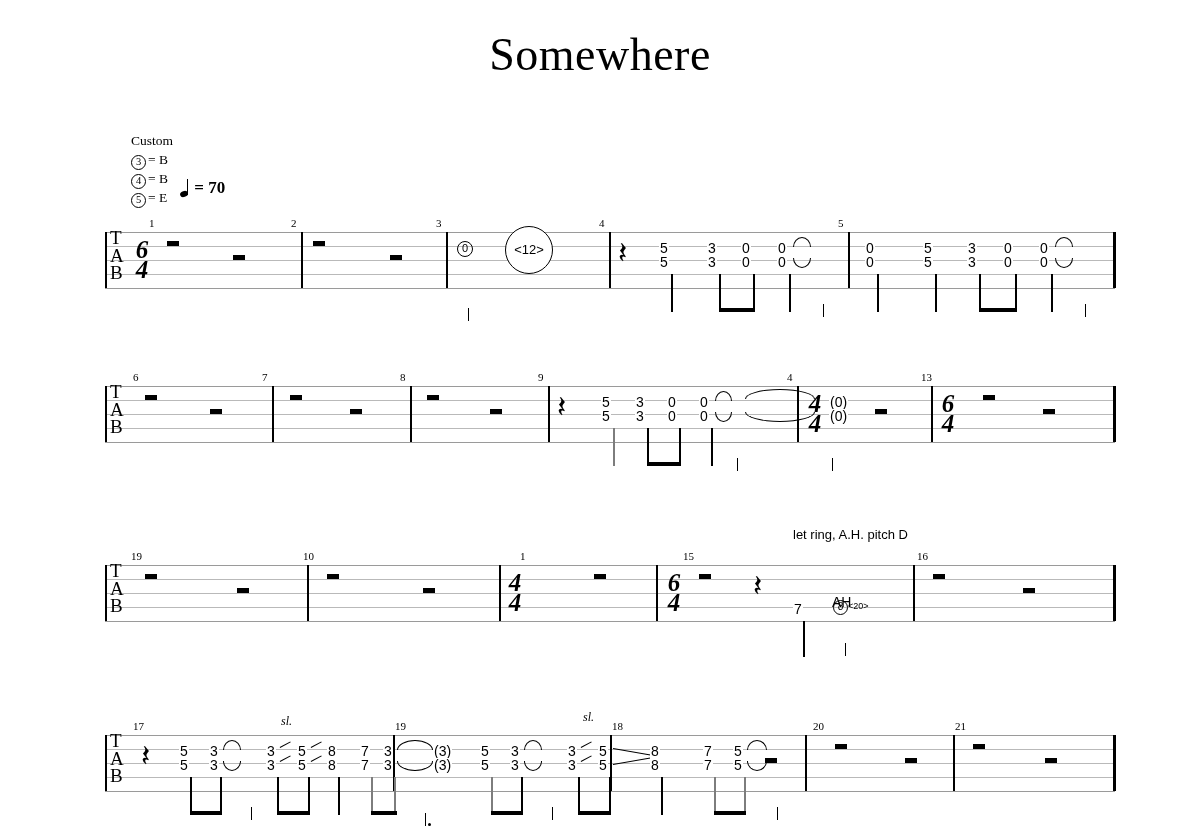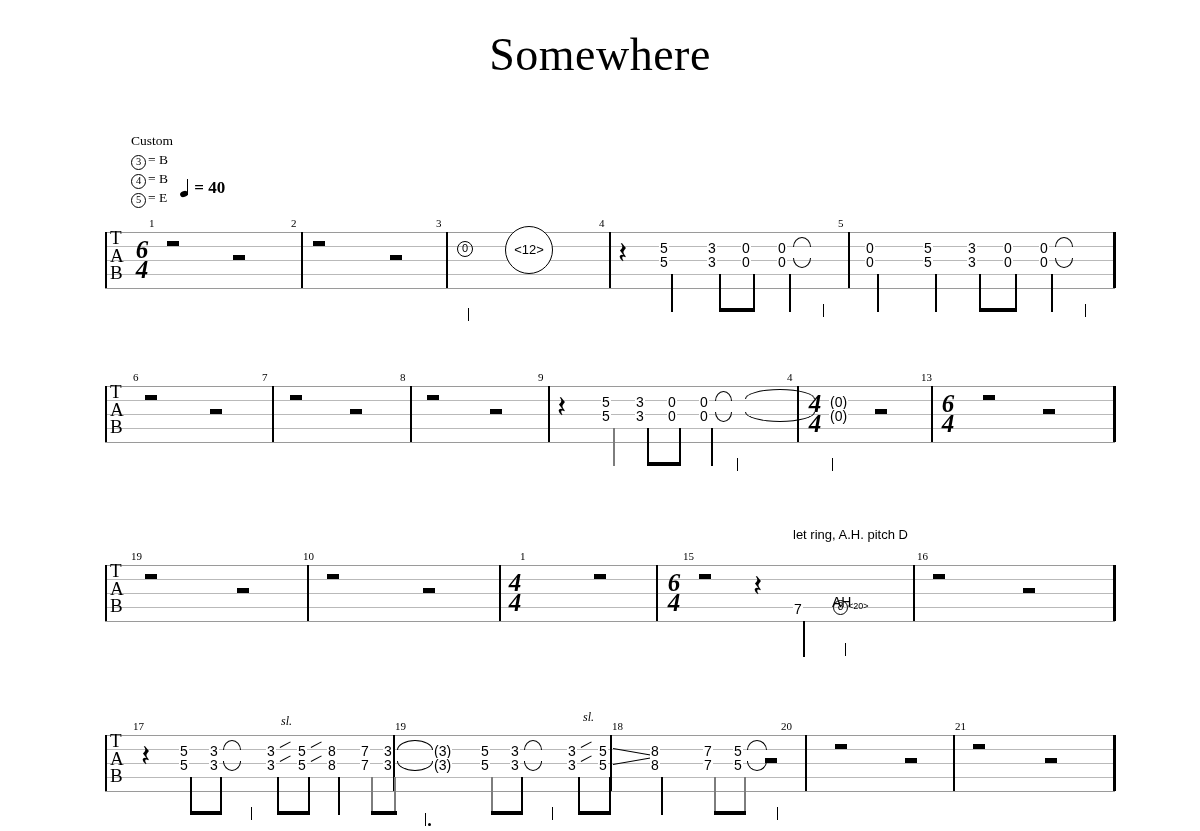--- a/index.html
+++ b/index.html
@@ -107,21 +107,21 @@
   <div class="trow">
     <span class="circnum">4</span><span class="eq">= B</span>
   </div>
   <div class="trow">
     <span class="circnum">5</span><span class="eq">= E</span>
   </div>
 </div>
 
 <div id="tempo">
   <span class="qnote"><i class="head"></i><i class="stem"></i></span>
-  <span>= 40</span>
+  <span>= 70</span>
 </div>
 
 <div class="system" id="sys1" style="top:232px">
   <div class="staff">
     <div class="sline edge" style="top:0"></div>
     <div class="sline" style="top:14px"></div>
     <div class="sline" style="top:28px"></div>
     <div class="sline" style="top:42px"></div>
     <div class="sline edge" style="top:56px"></div>
 
@@ -353,21 +353,21 @@
     <div class="bar" style="left:0"></div>
     <div class="bar" style="left:288px"></div>
     <div class="bar" style="left:505px"></div>
     <div class="bar" style="left:700px"></div>
     <div class="bar" style="left:848px"></div>
     <div class="bar thick" style="left:1008px"></div>
 
     <div class="mnum" style="left:28px;top:-15px">17</div>
     <div class="mnum" style="left:290px;top:-15px">19</div>
     <div class="mnum" style="left:507px;top:-15px">18</div>
-    <div class="mnum" style="left:676px;top:-15px">20</div>
+    <div class="mnum" style="left:708px;top:-15px">20</div>
     <div class="mnum" style="left:850px;top:-15px">21</div>
 
     <div class="qrest" style="left:36px;top:6px"></div>
     <div class="fret" style="left:74px;top:9px">5</div>
     <div class="fret" style="left:74px;top:23px">5</div>
     <div class="stem" style="left:85px;top:42px;height:38px"></div>
     <div class="fret" style="left:104px;top:9px">3</div>
     <div class="fret" style="left:104px;top:23px">3</div>
     <div class="stem" style="left:115px;top:42px;height:38px"></div>
     <div class="beam" style="left:85px;top:76px;width:32px"></div>

